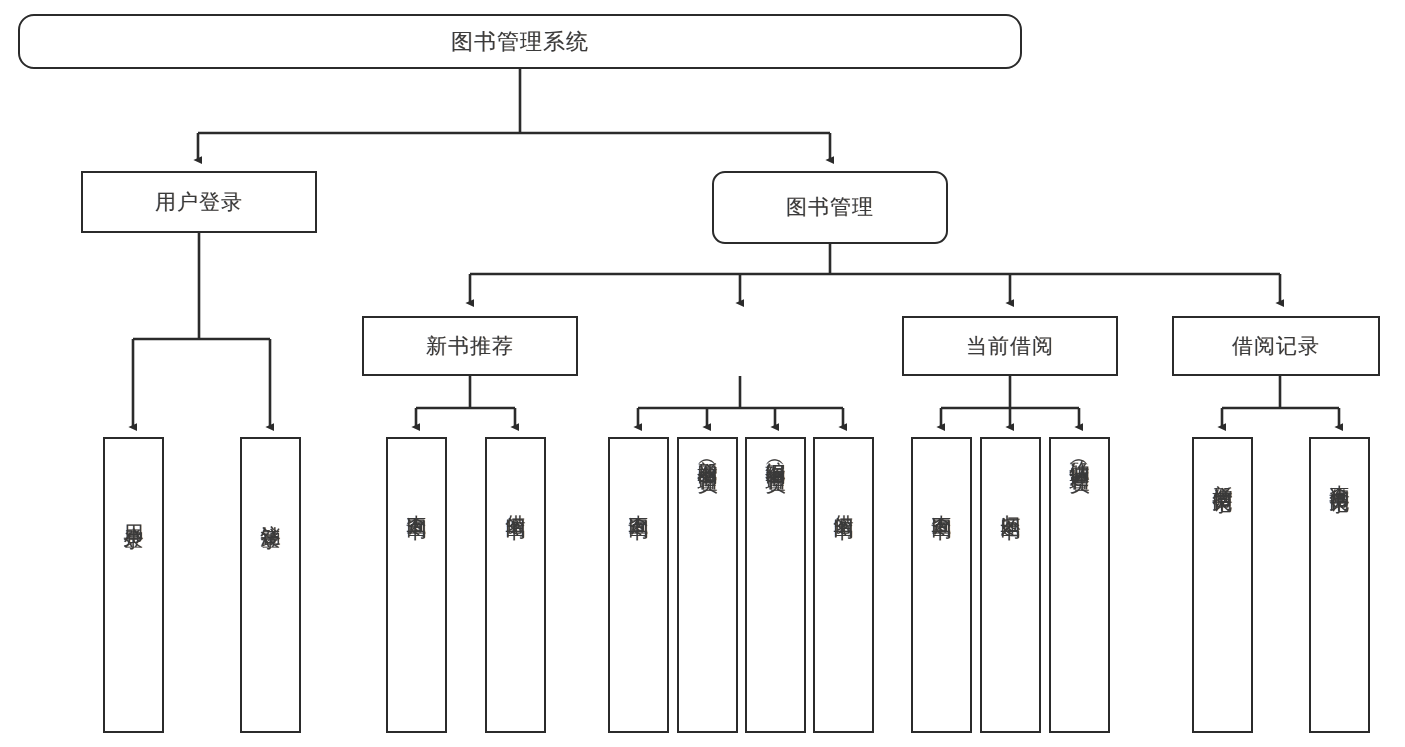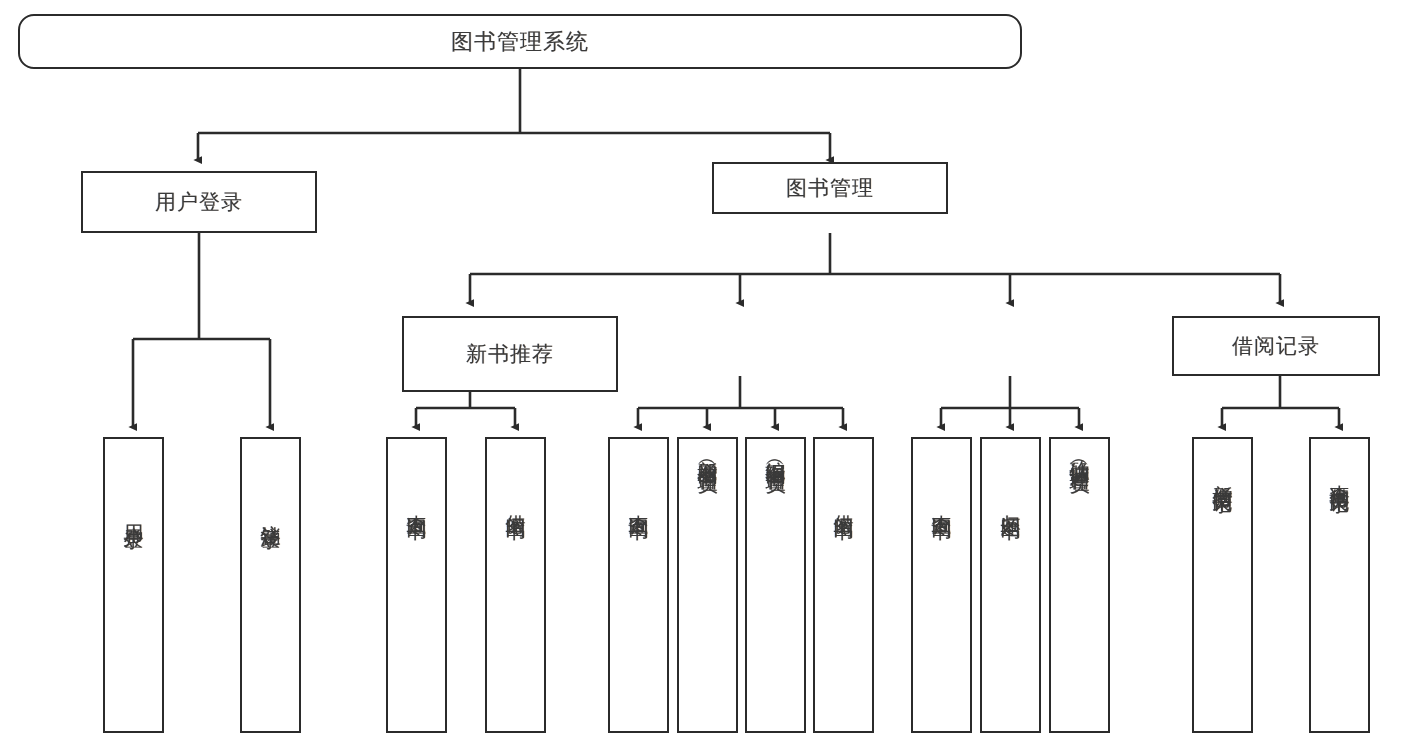--- a/index.html
+++ b/index.html
@@ -132,26 +132,29 @@
     </g>
   </svg>
 
   <div class="node-box root" style="left:18px; top:14px; width:1004px; height:55px;border-radius:16px;">
     <span class="node-label">图书管理系统</span>
   </div>
 
   <div class="node-box" style="left:81px; top:171px; width:236px; height:62px;">
     <span class="node-label">用户登录</span>
   </div>
-  <div class="node-box" style="left:712px; top:162px; width:236px; height:52px;">
+  <div class="node-box" style="left:712px; top:171px; width:236px; height:73px;border-radius:13px;">
     <span class="node-label">图书管理</span>
   </div>
 
-  <div class="node-box" style="left:362px; top:316px; width:216px; height:76px;margin-left:40px;">
+  <div class="node-box" style="left:362px; top:316px; width:216px; height:60px;">
     <span class="node-label">新书推荐</span>
+  </div>
+  <div class="node-box" style="left:902px; top:316px; width:216px; height:60px;">
+    <span class="node-label">当前借阅</span>
   </div>
   <div class="node-box" style="left:1172px; top:316px; width:208px; height:60px;">
     <span class="node-label">借阅记录</span>
   </div>
 
   <div class="node-box vertical" style="left:103px; top:437px; width:61px; height:296px; padding-top:70px;">
     <span class="node-label">用户登录</span>
   </div>
   <div class="node-box vertical" style="left:240px; top:437px; width:61px; height:296px; padding-top:70px;">
     <span class="node-label">注销登录</span>

